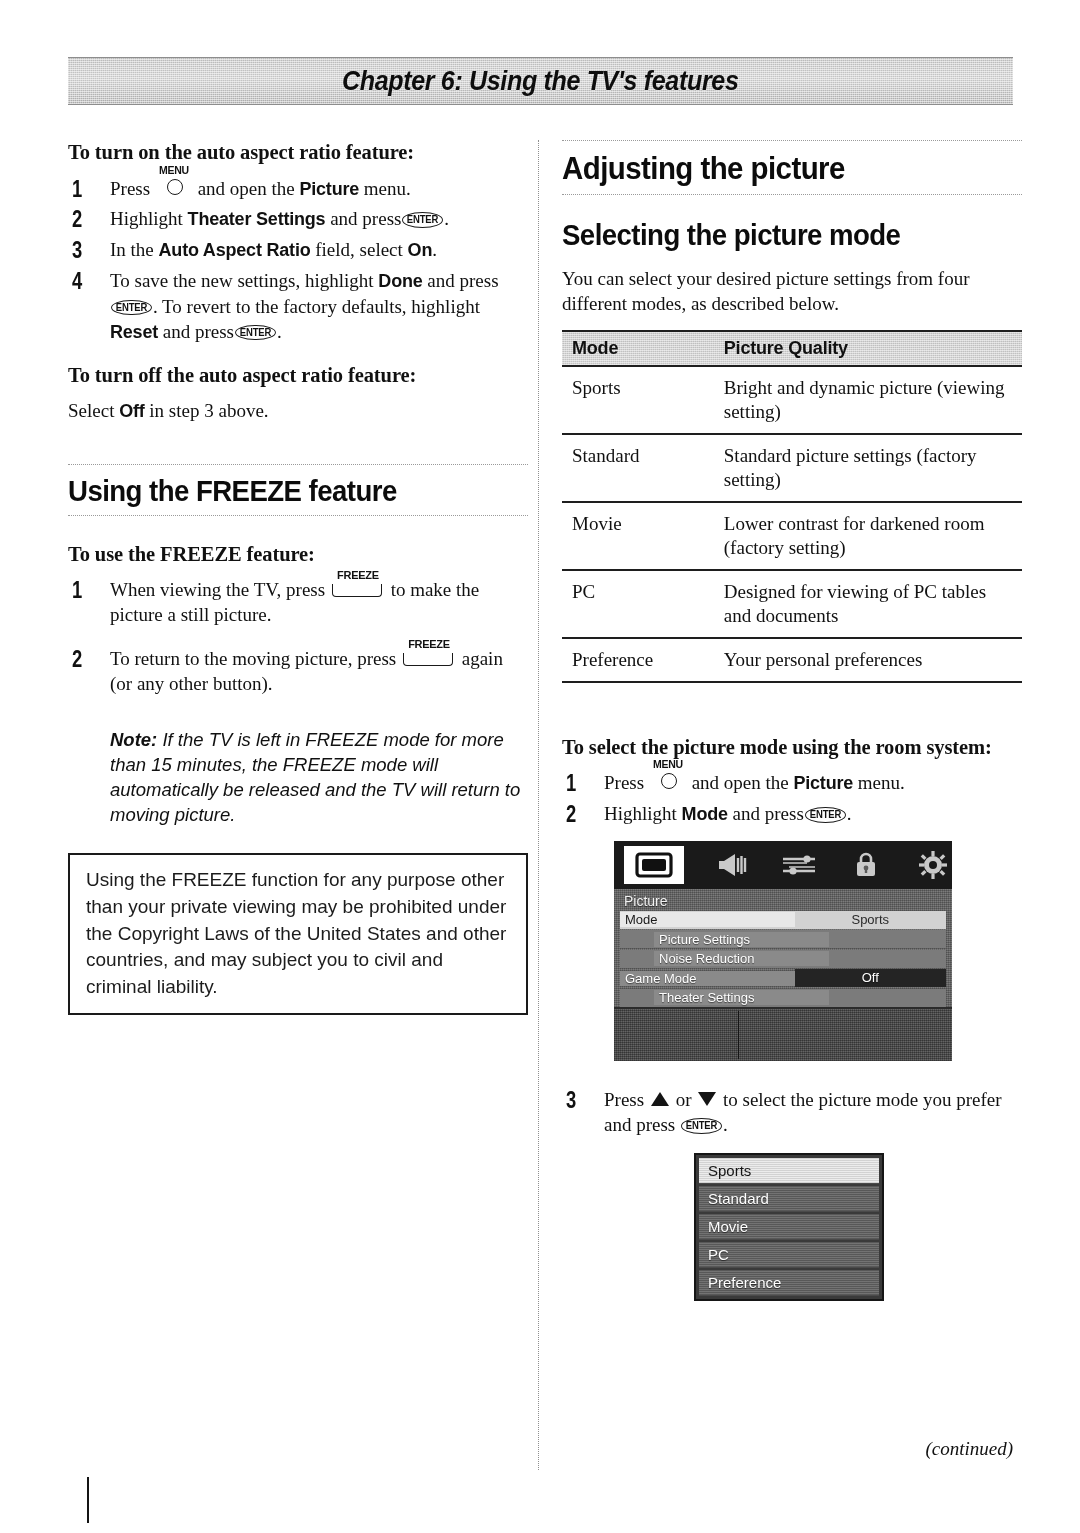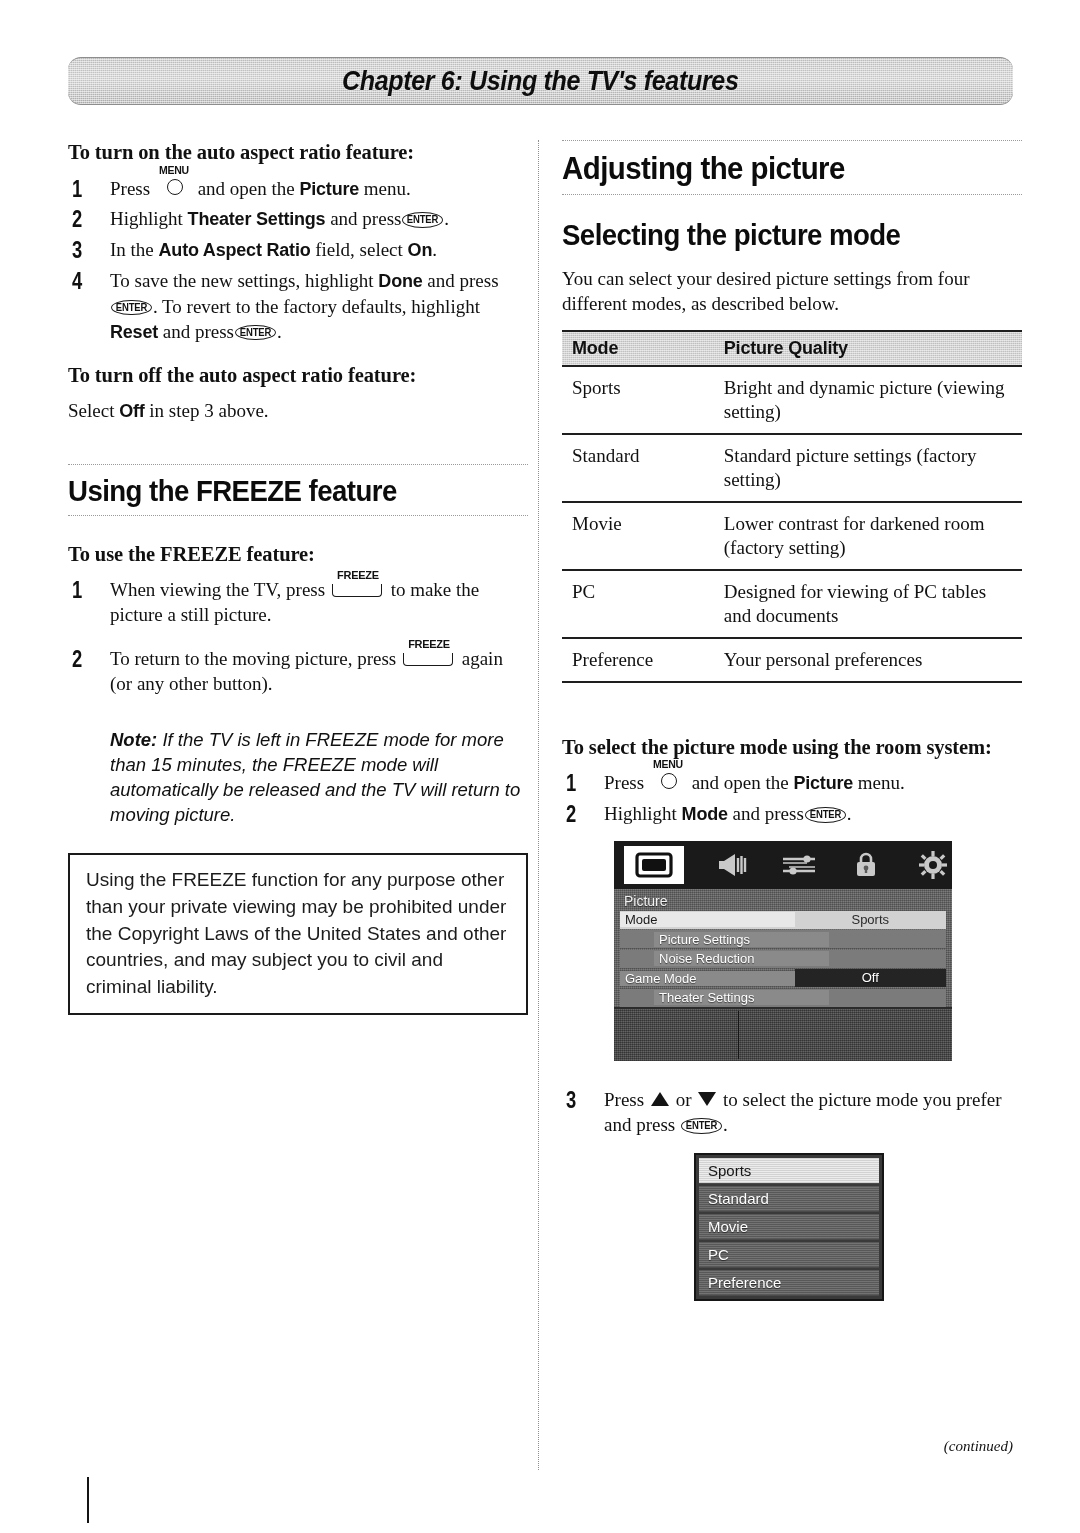--- a/index.html
+++ b/index.html
@@ -25,21 +25,20 @@
     height: 46px;
     background:
       repeating-linear-gradient(0deg, rgba(255,255,255,.55) 0 1px, rgba(0,0,0,0) 1px 2px),
       repeating-linear-gradient(90deg, rgba(255,255,255,.35) 0 1px, rgba(0,0,0,0) 1px 2px),
       linear-gradient(#b9b9b9, #c6c6c6 45%, #a9a9a9);
     border-top: 1px solid #8d8d8d;
     border-bottom: 1px solid #8d8d8d;
     display: flex;
     align-items: center;
     justify-content: center;
-    border-radius: 13px;
   }
   .chapter-banner-text {
     font-family: "Liberation Sans", sans-serif;
     font-weight: bold;
     font-style: italic;
     font-size: 27px;
     letter-spacing: -0.4px;
     color: #0d0d0d;
     text-shadow: 0 1px 0 rgba(255,255,255,.35);
     transform: scaleX(0.93);
@@ -356,21 +355,21 @@
     text-shadow: none;
   }
   .mode-item:last-child { margin-bottom: 0; }
 
   
   .continued {
     position: absolute;
     right: 67px;
     top: 1438px;
     font-style: italic;
-    font-size: 15px;
+    font-size: 19px;
   }
   .page-num-wrap {
     position: absolute;
     left: 70px;
     top: 1477px;
     display: flex;
     align-items: center;
     gap: 16px;
     flex-direction: column;
   }

